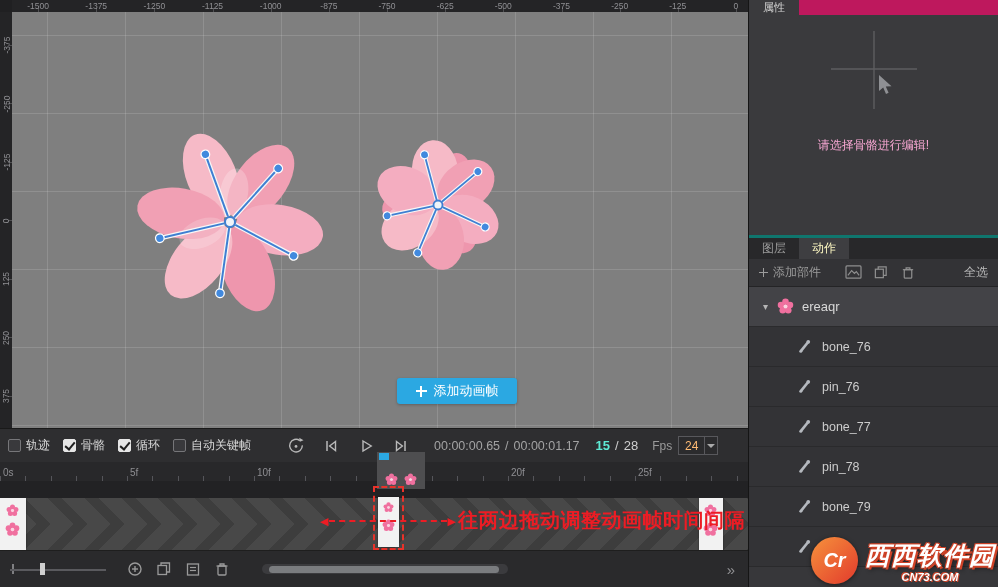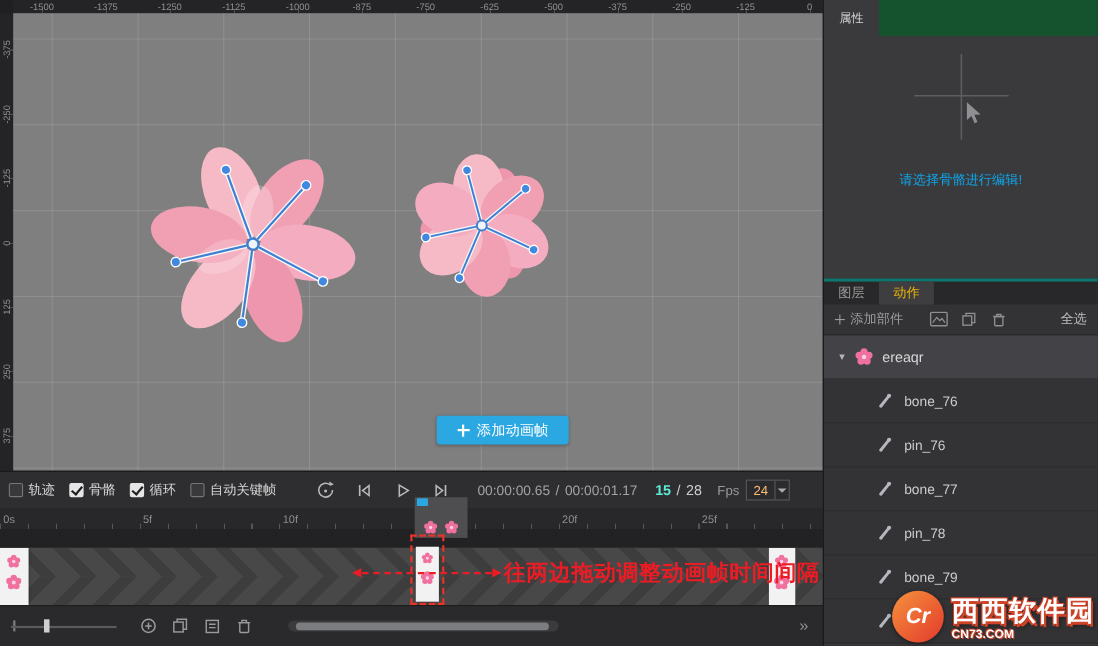--- a/index.html
+++ b/index.html
@@ -102,31 +102,31 @@
   .zoom-slider .zthumb { position: absolute; left: 30px; top: 1px; width: 5px; height: 12px; background: #cfcfcf; }
   .sicon { margin-left: 13px; display: flex; align-items: center; justify-content: center; cursor: pointer; }
   .sicon.first { margin-left: 21px; }
   .h-scrollbar { position: relative; margin-left: 32px; width: 246px; height: 10px; background: #3b3b3e; border-radius: 5px; cursor: pointer; }
   .h-scrollbar .thumb { position: absolute; left: 7px; right: 9px; top: 1.5px; height: 7px; background: #7a7c7f; border-radius: 4px; }
   .chev-right { margin-left: auto; margin-right: 14px; color: #909093; font-size: 15px; cursor: pointer; letter-spacing: -1px; }
 
   
   .right-panel { position: absolute; left: 748px; top: 0; width: 250px; height: 587px; background: #37373a;
     border-left: 1px solid #151515; }
-  .prop-tabbar { height: 33px; background: #14532d; display: flex; }
+  .prop-tabbar { height: 15px; background: #be185d; display: flex; }
   .prop-tab { width: 50px; background: #3a3a3d; color: #d6d6d6; font-size: 11px; display: flex;
     align-items: center; justify-content: center; cursor: pointer; }
   .prop-body { position: relative; height: 220px; background: #3a3a3d; }
   .crosshair { position: absolute; left: 50%; top: 16px; transform: translateX(-50%); }
-  .prop-hint { position: absolute; top: 122px; width: 100%; text-align: center; font-size: 12px; color: #0ea5e9; }
+  .prop-hint { position: absolute; top: 122px; width: 100%; text-align: center; font-size: 12px; color: #f9a8d4; }
 
   .panel-tabs { height: 24px; background: #28282a; border-top: 3px solid #0f766e; display: flex; }
   .ptab { width: 50px; display: flex; align-items: center; justify-content: center; font-size: 12px;
     color: #9b9b9b; cursor: pointer; }
-  .ptab.active { background: #3e3e41; color: #eab308; }
+  .ptab.active { background: #3e3e41; color: #fef9c3; }
 
   .layers-toolbar { height: 28px; background: #333336; border-bottom: 1px solid #242426; display: flex; align-items: center; }
   .add-part { margin-left: 10px; display: flex; align-items: center; gap: 5px; color: #9c9c9c; font-size: 12px; cursor: pointer; }
   .add-part .plus { width: 9px; height: 9px; }
   .add-part .plus::before { left: 3.8px; width: 1.5px; height: 9px; }
   .add-part .plus::after { top: 3.8px; width: 9px; height: 1.5px; }
   .tb-icons { margin-left: 24px; display: flex; align-items: center; gap: 11px; }
   .tb-icons span { display: flex; cursor: pointer; }
   .select-all { margin-left: auto; margin-right: 10px; font-size: 12px; color: #bcbcbc; cursor: pointer; }
 
@@ -137,21 +137,21 @@
 
   .tree-rows .tree-row { height: 40px; background: #333336; border-bottom: 1px solid #2a2a2c;
     display: flex; align-items: center; cursor: pointer; }
   .tree-row .bone-ic { margin-left: 48px; display: flex; }
   .tree-row .tree-lbl { margin-left: 10px; font-size: 12.5px; color: #cccccc; }
 
   .watermark { position: absolute; right: 3px; bottom: 3px; z-index: 10; display: flex; align-items: center; gap: 7px; }
   .wm-badge { width: 47px; height: 47px; border-radius: 50%; background: linear-gradient(135deg, #f6923c, #e23a2c);
     color: #fff; font-size: 20px; font-weight: bold; font-style: italic; display: flex; align-items: center;
     justify-content: center; box-shadow: 0 1px 4px rgba(0,0,0,.5); }
-  .wm-col { display: flex; flex-direction: column; align-items: flex-start; }
+  .wm-col { display: flex; flex-direction: column; align-items: center; font-style: italic; }
   .wm-name { font-size: 25px; font-weight: bold; color: #ffffff; letter-spacing: 1px; white-space: nowrap;
     text-shadow: -1px -1px 0 #cf4328, 1px -1px 0 #cf4328, -1px 1px 0 #cf4328, 2px 2px 0 #cf4328, 3px 3px 4px rgba(0,0,0,.45); }
   .wm-domain { font-size: 11px; font-weight: bold; color: #ffffff; margin-top: -1px;
     text-shadow: 1px 1px 0 #cf4328, -1px -1px 0 #cf4328; }
 
   .sak-17 { width: 17px; height: 17px; } .sak-15 { width: 15px; height: 15px; }
   .sak-13 { width: 13px; height: 13px; } .sak-11 { width: 11px; height: 11px; }
 </style>
 </head>
 <body>

